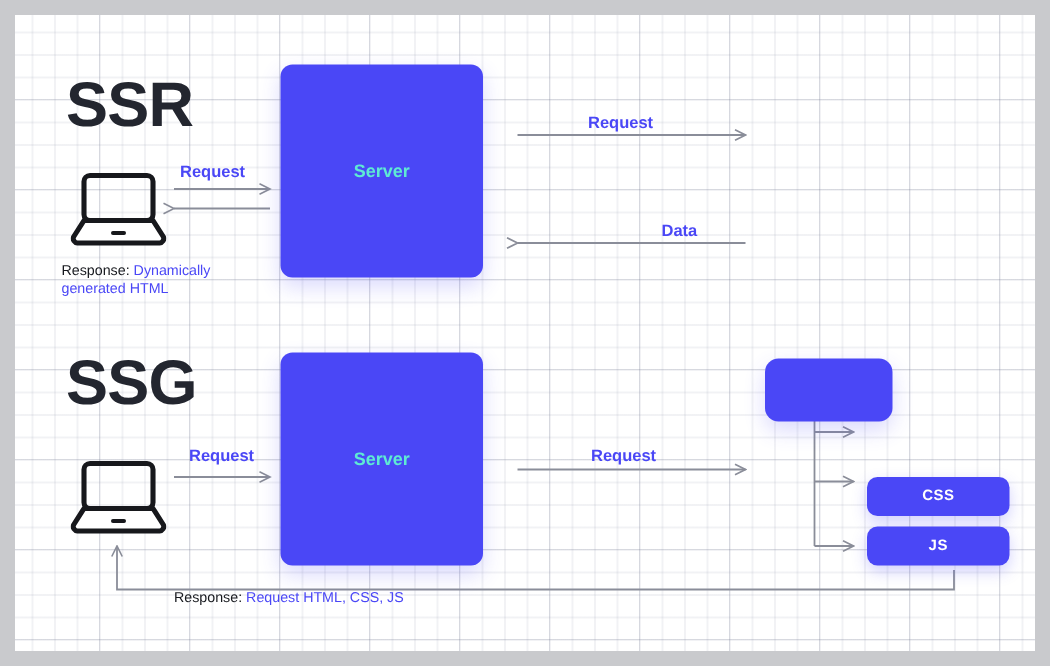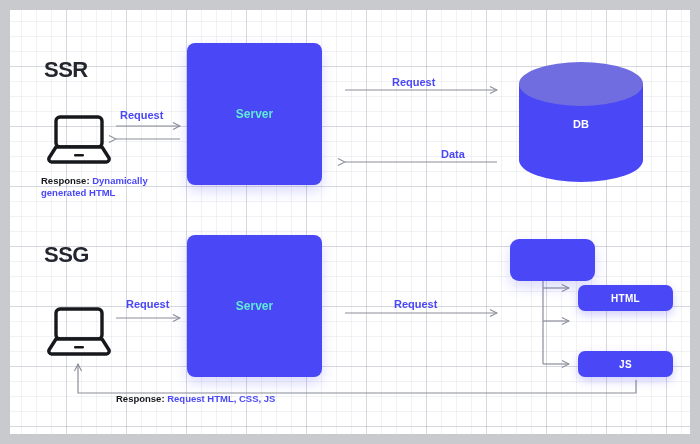--- a/index.html
+++ b/index.html
@@ -21,21 +21,21 @@
     overflow:hidden;
   }
   .layer{position:absolute;left:0;top:0;width:680px;height:424px;}
   svg.layer{pointer-events:none;}
 
   .heading{
     position:absolute;
     font-weight:bold;
     color:#23262f;
     letter-spacing:-0.5px;
-    font-size:22px;
+    font-size:42px;
     line-height:34px;
   }
   #h-ssr{left:34px;top:43px;}
   #h-ssg{left:34px;top:228px;}
 
   .blue-box{
     position:absolute;
     background:#4a47f6;
     border-radius:8px;
     box-shadow:0 6px 14px rgba(74,71,246,0.20);
@@ -72,21 +72,21 @@
     color:#4a47f6;font-weight:bold;font-size:11px;
     white-space:nowrap;
   }
   #lbl-ssr-request{left:110px;top:99px;}
   #lbl-ssr-db-request{left:382px;top:66px;}
   #lbl-ssr-db-data{left:395px;top:138px;margin-left:36px;}
   #lbl-ssg-request{left:116px;top:288px;}
   #lbl-ssg-srv-request{left:384px;top:288px;}
 
   .resp-text{
-    position:absolute;font-size:9.5px;font-weight:bold;
+    position:absolute;font-size:9.5px;font-weight:normal;
     color:#16181d;line-height:12px;white-space:nowrap;
   }
   .resp-text .hl{color:#4a47f6;}
   #resp-ssr{left:31px;top:165px;width:125px;white-space:normal;}
   #resp-ssg{left:106px;top:383px;}
 
   .laptop{position:absolute;}
   #laptop-ssr{left:37px;top:104px;}
   #laptop-ssg{left:37px;top:296px;}
 </style>
@@ -155,27 +155,20 @@
 
   <div class="resp-text" id="resp-ssr"><span>Response:</span> <span class="hl">Dynamically generated HTML</span></div>
 
   <div class="blue-box" id="server-ssr">
     <div class="bx-label">Server</div>
   </div>
 
   <div class="arrow-label" id="lbl-ssr-db-request">Request</div>
   <div class="arrow-label" id="lbl-ssr-db-data">Data</div>
 
-  <div id="db-wrap">
-    <svg width="128" height="120" viewBox="0 0 128 120" xmlns="http://www.w3.org/2000/svg">
-      <path d="M2 22 L2 98 A62 22 0 0 0 126 98 L126 22 Z" fill="#4a47f6"></path>
-      <ellipse cx="64" cy="22" rx="62" ry="22" fill="#6f6ddf"></ellipse>
-      <text x="64" y="66" text-anchor="middle" fill="#ffffff" font-family="Liberation Sans, sans-serif" font-size="11" font-weight="bold">DB</text>
-    </svg>
-  </div>
 
   <div class="heading" id="h-ssg">SSG</div>
 
   <div class="laptop" id="laptop-ssg">
     <svg width="64" height="50" viewBox="0 0 64 50" xmlns="http://www.w3.org/2000/svg">
       <rect x="9" y="3" width="46" height="30" rx="4" ry="4" fill="none" stroke="#17181c" stroke-width="3.4"></rect>
       <path d="M9 33 L2 44 a3 3 0 0 0 2.6 4 L59.4 48 a3 3 0 0 0 2.6 -4 L55 33 Z" fill="#fff" stroke="#17181c" stroke-width="3.4" stroke-linejoin="round"></path>
       <rect x="27" y="40" width="10" height="2.6" rx="1.3" fill="#17181c"></rect>
     </svg>
   </div>
@@ -185,22 +178,22 @@
   <div class="blue-box" id="server-ssg">
     <div class="bx-label">Server</div>
   </div>
 
   <div class="arrow-label" id="lbl-ssg-srv-request">Request</div>
 
   <div class="blue-box" id="build-box">
     <div class="bx-label"></div>
   </div>
 
-  <div class="asset-box" id="asset-html">
-    <div class="bx-label">HTML</div>
+  <div class="asset-box" id="asset-css">
+    <div class="bx-label">CSS</div>
   </div>
   <div class="asset-box" id="asset-js">
     <div class="bx-label">JS</div>
   </div>
 
   <div class="resp-text" id="resp-ssg"><span>Response:</span> <span class="hl">Request HTML, CSS, JS</span></div>
 
 </div>
 
 </body></html>

